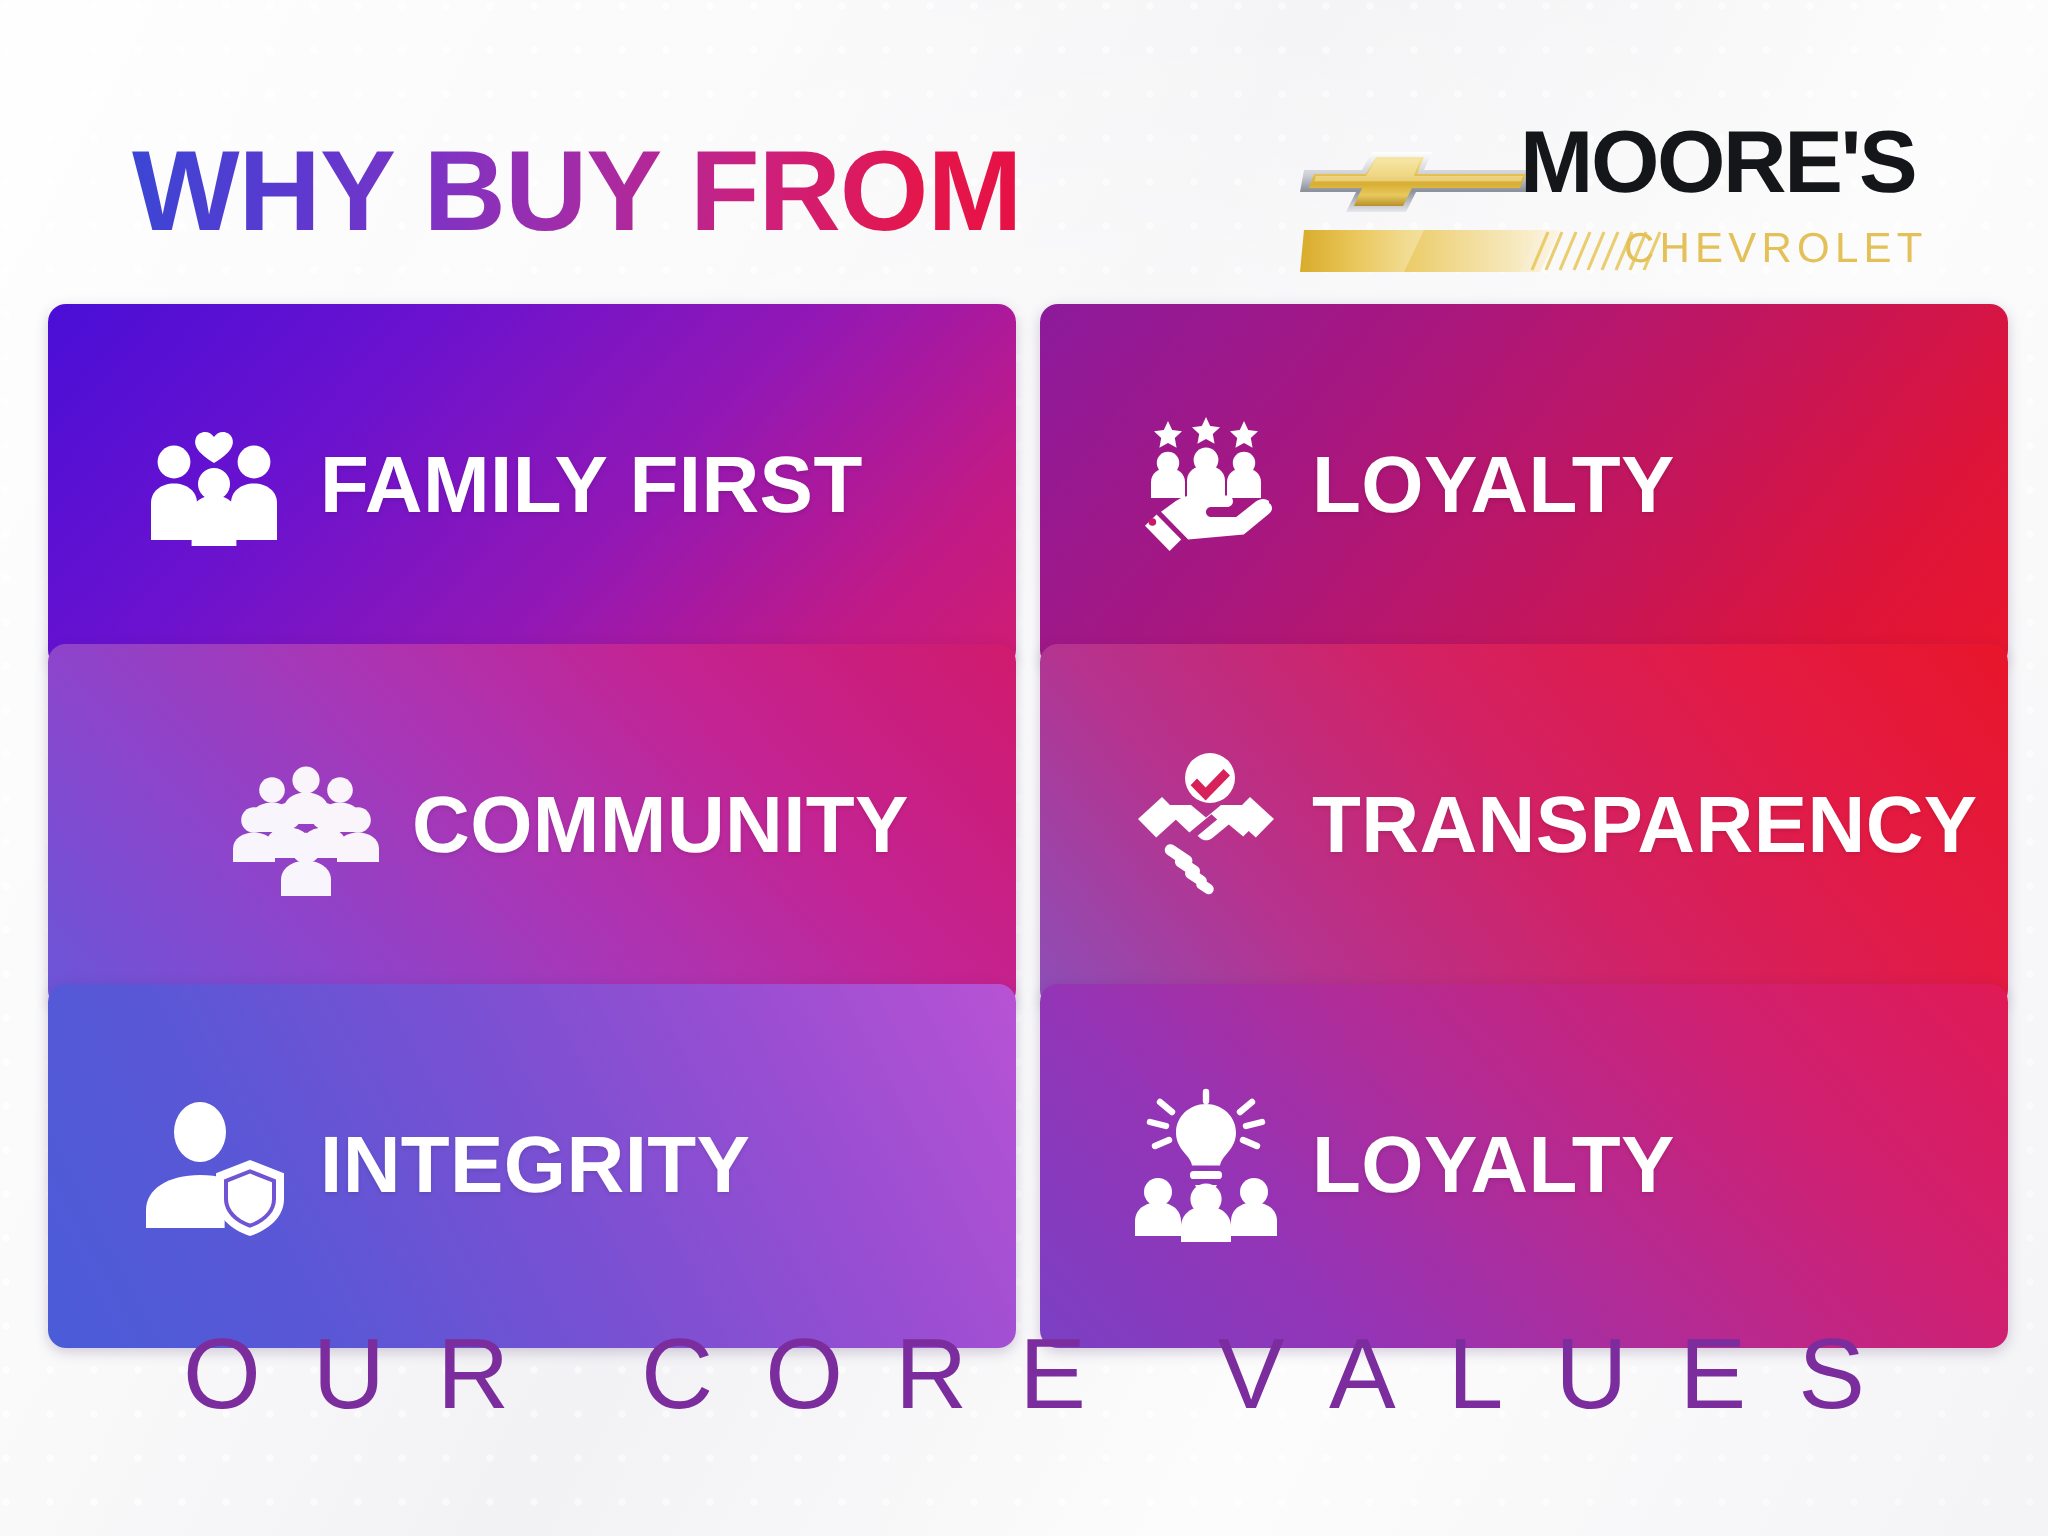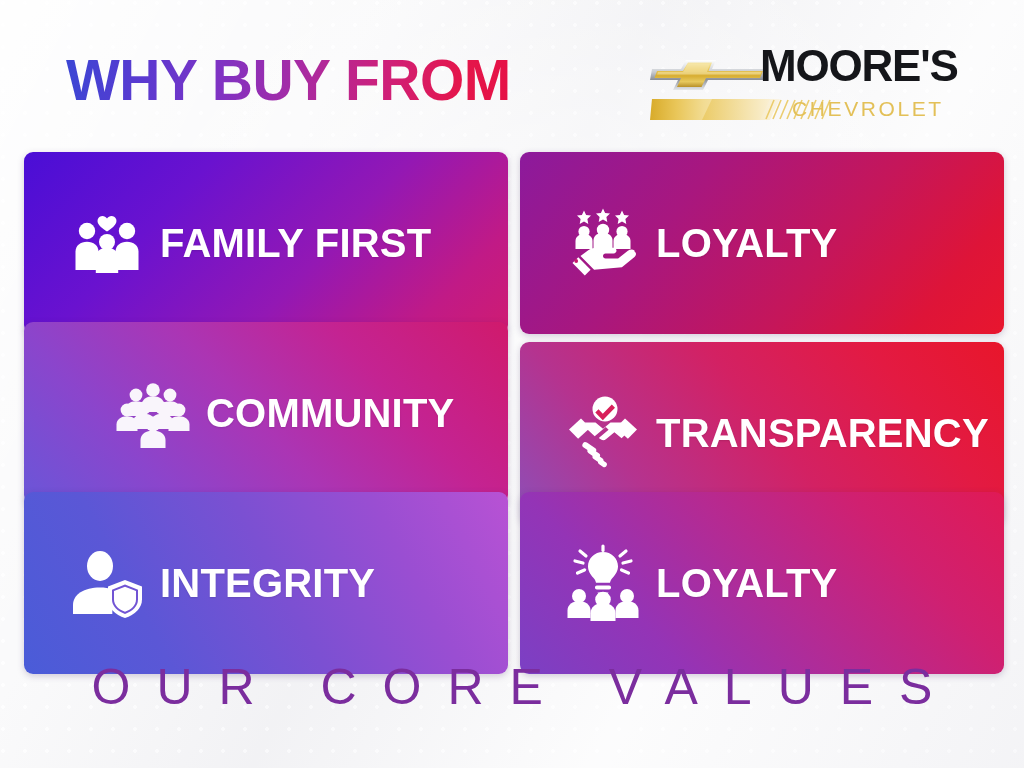--- a/index.html
+++ b/index.html
@@ -28,21 +28,21 @@
   }
   .bg-vign{
     position:absolute; inset:0; z-index:0;
     background:radial-gradient(ellipse at 52% 40%, rgba(255,255,255,.75) 0%, rgba(255,255,255,0) 62%);
   }
 
   .stage{ position:absolute; inset:0; z-index:2; }
 
   
   .header{
-    position:absolute; left:0; top:16px; width:1024px; height:100px;
+    position:absolute; left:0; top:32px; width:1024px; height:100px;
   }
   .headline{
     position:absolute; left:66px; top:36px;
     font-size:57px; font-weight:bold; letter-spacing:-.5px;
     line-height:1;
     background:linear-gradient(95deg,#3b46d4 0%,#5b39d0 18%,#7e33c4 34%,#a72ba4 52%,#cf1f78 72%,#e4164c 88%,#e61145 100%);
     -webkit-background-clip:text; background-clip:text;
     -webkit-text-fill-color:transparent; color:transparent;
     white-space:nowrap;
   }
@@ -55,21 +55,21 @@
   .bowtie-wrap{ position:absolute; left:8px; top:8px; width:120px; height:46px; }
   .brand-name{
     position:absolute; left:118px; top:2px;
     font-size:44px; font-weight:bold; color:#15161a;
     letter-spacing:-1.2px; line-height:1; white-space:nowrap;
   }
   .banner{ position:absolute; left:8px; top:54px; width:190px; height:26px; }
   .sub-brand{
     position:absolute; left:150px; top:56px;
     font-size:21px; color:#e3c058; letter-spacing:2.6px;
-    font-weight:400; line-height:1; white-space:nowrap;
+    font-weight:400; line-height:1; white-space:nowrap;padding-left:20px;
   }
 
   
   .grid{
     position:absolute; left:24px; top:152px;
     width:976px; height:494px;
   }
   .card{
     position:absolute;
     width:484px; height:182px;
@@ -91,21 +91,21 @@
   .card-label{
     color:#fff; font-weight:bold; font-size:40px; line-height:1;
     letter-spacing:.2px; white-space:nowrap;
     text-shadow:0 1px 2px rgba(0,0,0,.12);
   }
 
   
   .c0{ left:0;   top:0;   }
   .c1{ left:496px; top:0;   }
   .c2{ left:0;   top:170px;padding-left:46px;}
-  .c3{ left:496px; top:170px;margin-top:20px;}
+  .c3{ left:496px; top:170px;}
   .c4{ left:0;   top:340px;}
   .c5{ left:496px; top:340px;}
 
   
   .c0{ background:linear-gradient(133deg,#4a0ed6 0%,#6a12cf 30%,#9318b4 60%,#c11a86 85%,#cf1c72 100%); }
   .c1{ background:linear-gradient(128deg,#8c1a9c 0%,#a8177f 32%,#c5165a 62%,#de1438 85%,#e8162e 100%); }
   .c2{ background:linear-gradient(48deg,#6a56d8 0%,#8b45cc 24%,#ab35b4 48%,#c42392 72%,#d01a6c 100%); }
   .c3{ background:linear-gradient(52deg,#8c4fb8 0%,#b5338f 24%,#d32163 52%,#e31a42 78%,#e8162b 100%); }
   .c4{ background:linear-gradient(62deg,#4a5cd8 0%,#5b57d6 26%,#7b50d2 52%,#9a4ed2 76%,#b852d4 100%); }
   .c5{ background:linear-gradient(48deg,#7b40c4 0%,#9434b6 26%,#b52a92 52%,#d02070 76%,#e01a55 100%); }

